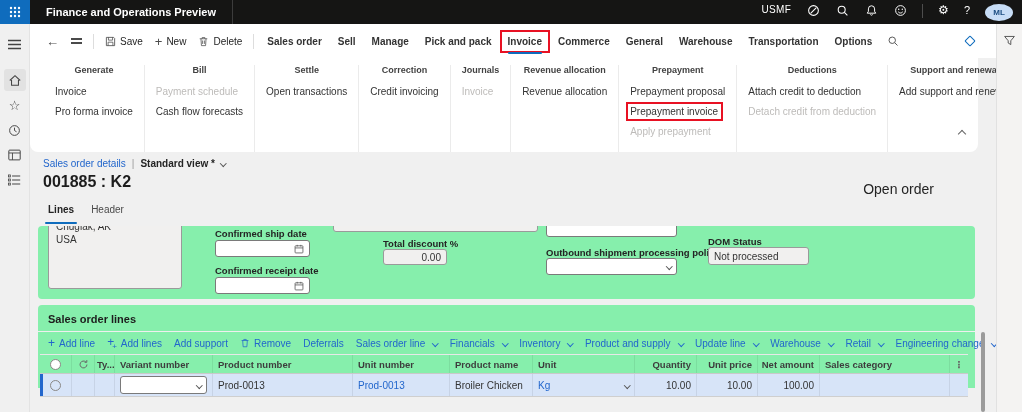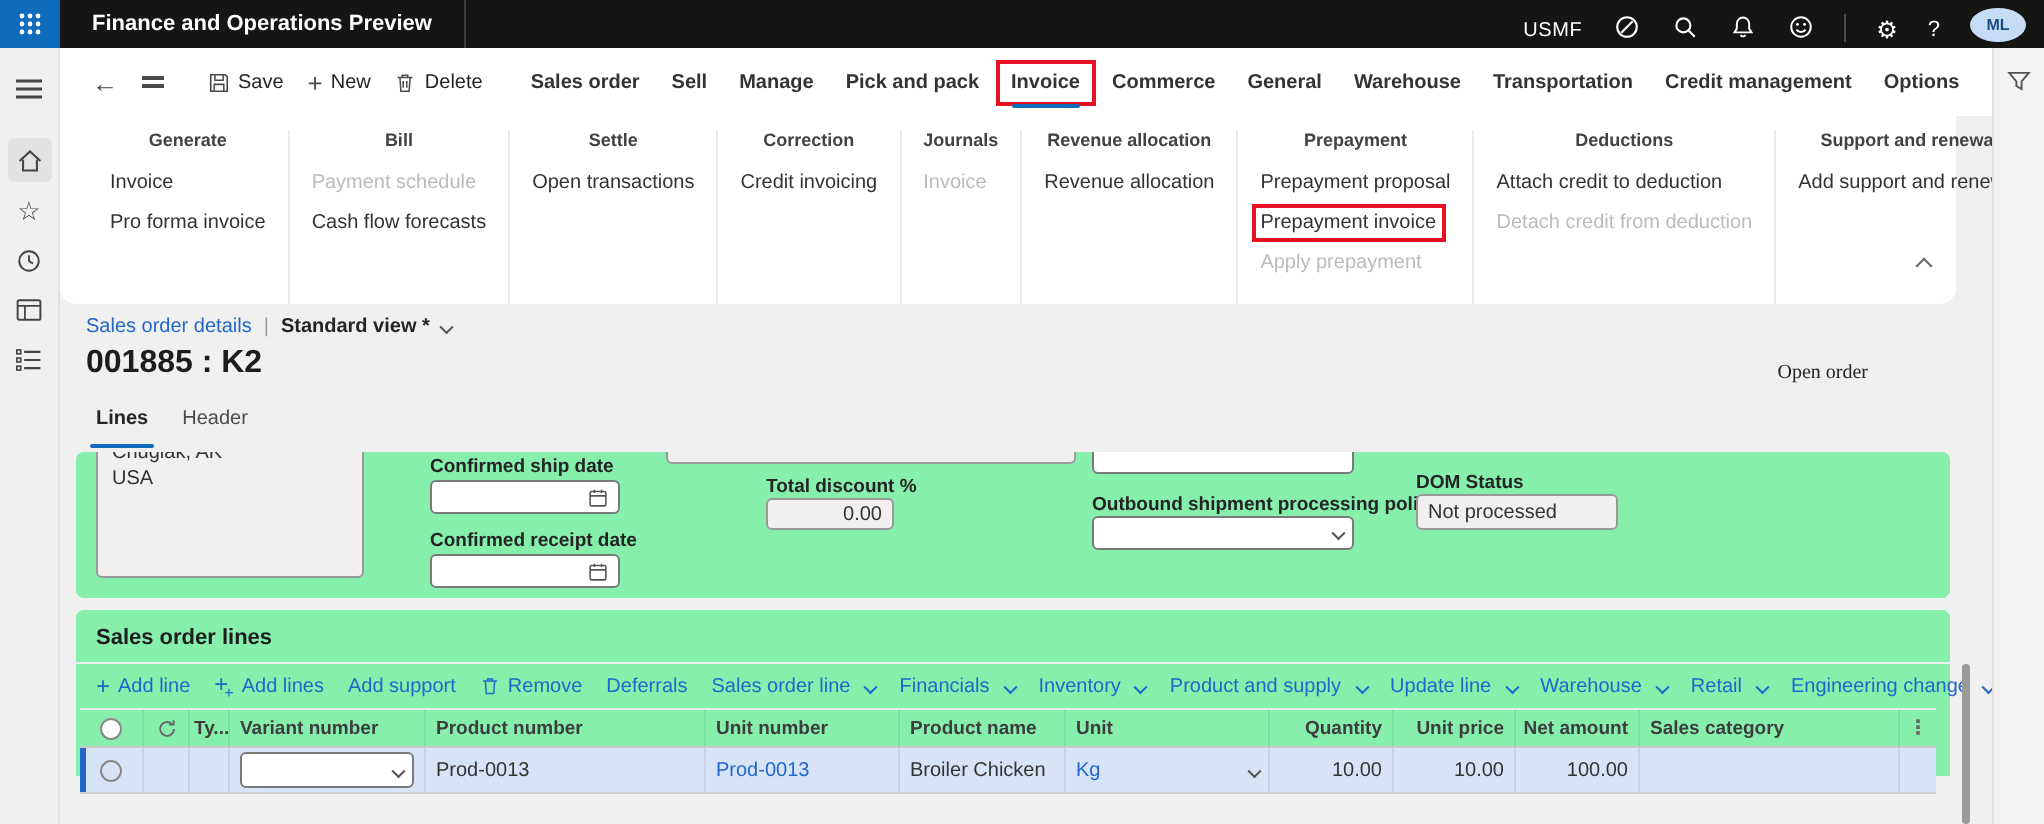--- a/index.html
+++ b/index.html
@@ -9,21 +9,21 @@
        --accent:#0f6cbd;--link:#2266cc;--red:#e81123;--selrow:#d7e4f8;}
   .ni{pointer-events:none;}
   svg{display:block;}
 
   
   .topbar{position:absolute;inset:0 0 auto 0;height:24px;background:#151514;display:flex;align-items:center;z-index:30;}
   .waffle{width:30px;height:24px;background:var(--accent);display:flex;align-items:center;justify-content:center;cursor:pointer;}
   .app-title{height:24px;display:flex;align-items:center;padding:0 16px;border-right:1px solid #3c3c3c;
              color:#fff;font-size:11px;font-weight:bold;white-space:nowrap;}
   .tb-sp{flex:1;}
-  .tb-right{display:flex;align-items:flex-end;gap:15px;padding-right:9px;color:#fff;}
+  .tb-right{display:flex;align-items:flex-start;gap:15px;padding-right:9px;color:#fff;}
   .tb-right .co{font-size:10px;letter-spacing:.3px;cursor:pointer;}
   .tb-ic{width:14px;height:14px;display:flex;align-items:center;justify-content:center;cursor:pointer;}
   .tb-div{width:1px;height:14px;background:#4d4d4d;}
   .gear{font-size:12px;line-height:1;cursor:pointer;}
   .help{font-size:11px;cursor:pointer;}
   .avatar{width:28px;height:17px;border-radius:50%;background:#c7ddf6;color:#1b4d82;font-size:8px;font-weight:bold;
           display:flex;align-items:center;justify-content:center;cursor:pointer;}
 
   
   .sidenav{position:absolute;left:0;top:24px;bottom:0;width:30px;background:#f0f0f0;border-right:1px solid #e3e3e3;
@@ -63,21 +63,21 @@
   .chev{display:inline-block;width:4.5px;height:4.5px;border-right:1.3px solid currentColor;border-bottom:1.3px solid currentColor;
         transform:rotate(45deg);vertical-align:2px;margin-left:4px;}
   .chev.up{transform:rotate(-135deg);border-color:#666;width:6px;height:6px;}
 
   
   .breadcrumb{position:absolute;left:43px;top:158px;font-size:10px;display:flex;align-items:center;gap:6px;white-space:nowrap;}
   .bc-link{color:var(--link);cursor:pointer;}
   .bc-sep{color:#999;}
   .bc-view{font-weight:bold;color:#242424;cursor:pointer;}
   .record-title{position:absolute;left:43px;top:173px;font-size:16px;font-weight:bold;color:#1d1d1d;}
-  .order-status{position:absolute;right:88px;top:181px;font-size:10px;color:#242424;font-family:Liberation Serif, serif;}
+  .order-status{position:absolute;right:88px;top:181px;font-size:14px;color:#242424;}
   .hdr-tabs{position:absolute;left:48px;top:202px;display:flex;gap:17px;height:20px;}
   .hdr-tab{position:relative;font-size:10px;color:#4a4a4a;cursor:pointer;line-height:16px;}
   .hdr-tab.active{font-weight:bold;color:#242424;}
   .hdr-tab.active::after{content:"";position:absolute;left:-3px;right:-3px;bottom:-2px;height:2.5px;border-radius:2px;background:var(--accent);}
 
   
   .card{position:absolute;background:#86efac;border-radius:4px;}
   .card-form{left:38px;top:226px;width:937px;height:73px;overflow:hidden;}
   .fl{position:absolute;font-size:9.5px;font-weight:bold;color:#242424;white-space:nowrap;}
   .inp{position:absolute;border:1px solid #7a7a7a;border-radius:3px;background:#fff;font-size:10px;color:#333;
@@ -254,21 +254,20 @@
 
     <div class="ap-tab">Sales order</div>
         <div class="ap-tab">Sell</div>
         <div class="ap-tab">Manage</div>
         <div class="ap-tab">Pick and pack</div>
         <div class="ap-tab active boxed">Invoice</div>
         <div class="ap-tab">Commerce</div>
         <div class="ap-tab">General</div>
         <div class="ap-tab">Warehouse</div>
         <div class="ap-tab">Transportation</div>
-        <div class="ap-tab">Credit management</div>
         <div class="ap-tab">Options</div>
       </div>
     <span class="ap-search">
       <svg width="12" height="12" viewBox="0 0 16 16">
           <circle cx="7" cy="7" r="4.3" fill="none" stroke="#555" stroke-width="1.3"></circle>
           <path d="M10.3 10.3L14 14" stroke="#555" stroke-width="1.3"></path>
         </svg>
     </span>
     <div class="ap-icons">
       <span class="blue-ic">

